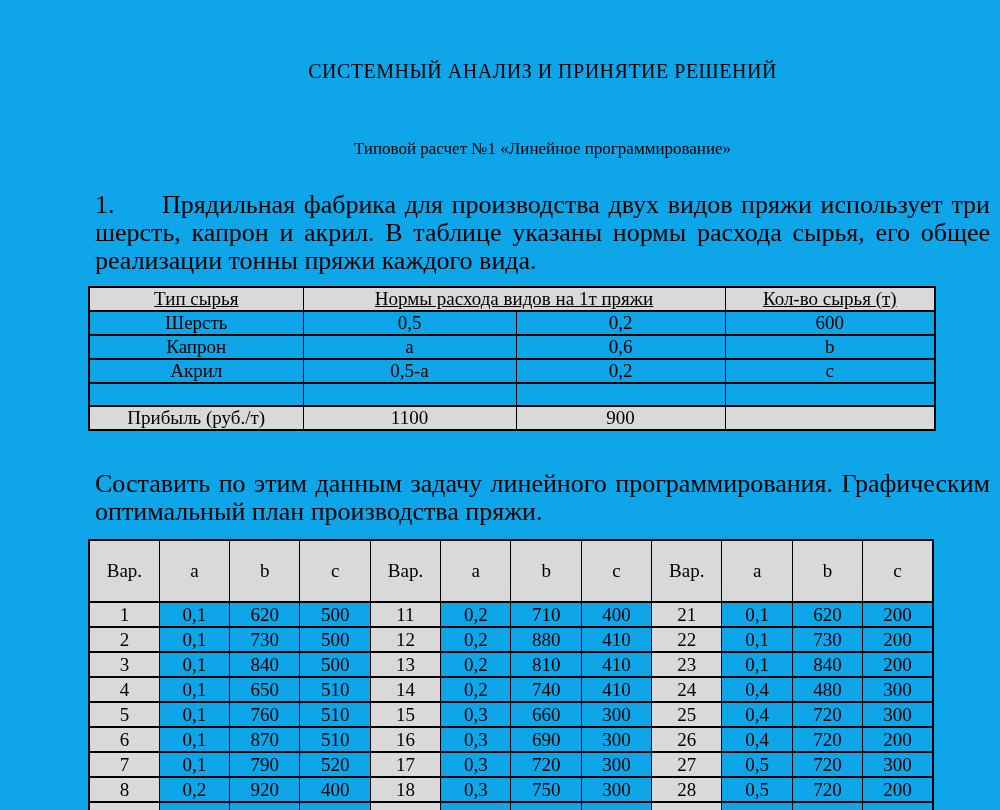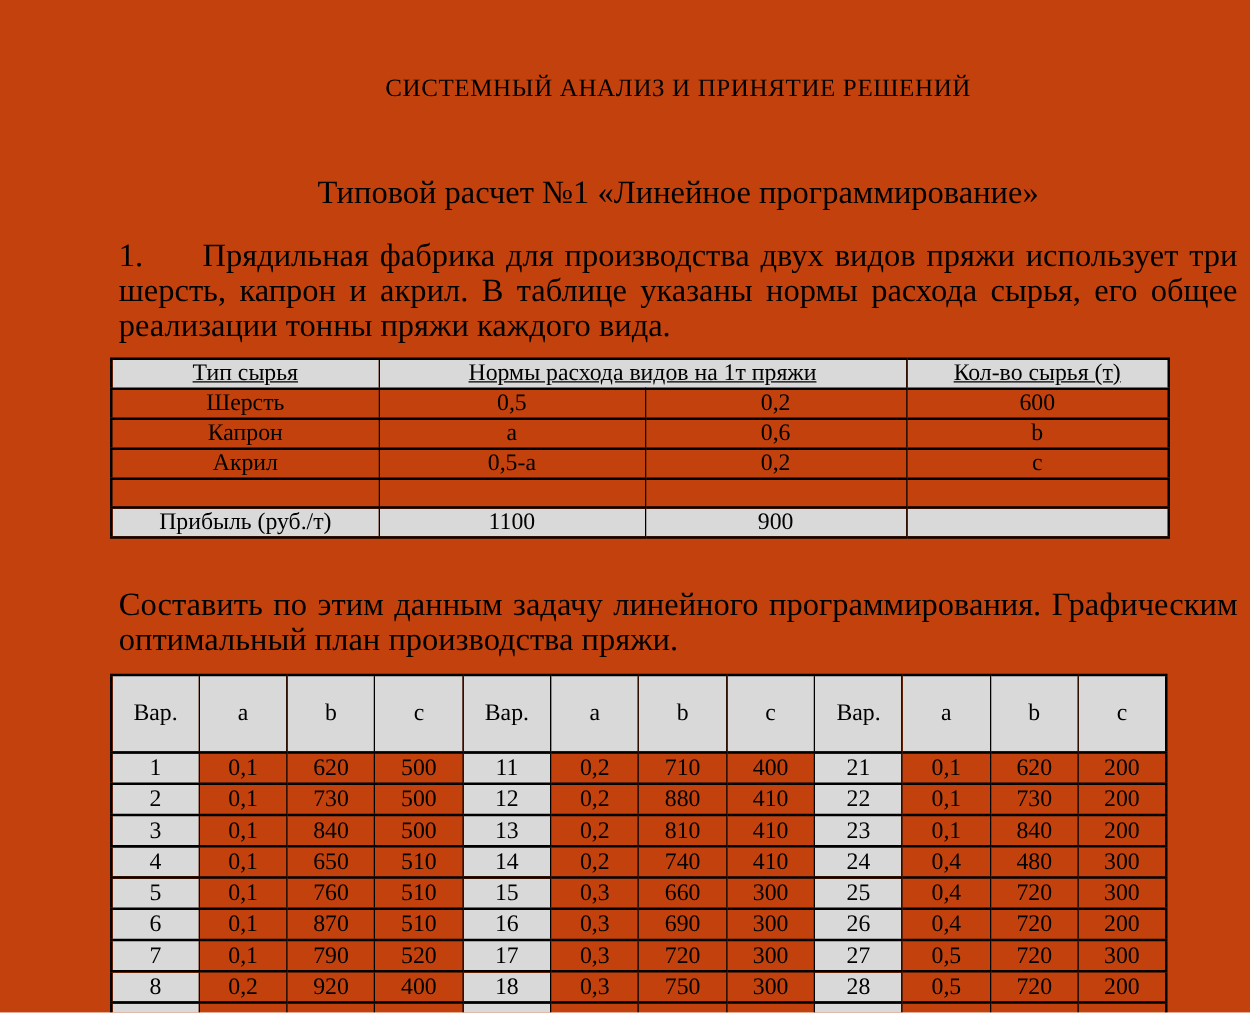--- a/index.html
+++ b/index.html
@@ -6,32 +6,32 @@
     margin: 0; padding: 0;
     background: #ffffff;
     width: 1000px; height: 810px;
     overflow: hidden;
     font-family: "Liberation Serif", "DejaVu Serif", serif;
     color: #000;
   }
   .page {
     position: relative;
     width: 1000px; height: 810px;
-    background: #c2410c;
+    background: #0ea5e9;
     overflow: hidden;
   }
   .doc-title {
     position: absolute; top: 60px; left: 95px; width: 895px;
     margin: 0; text-align: center;
     font-size: 20px; font-weight: normal; letter-spacing: 0.5px;
   }
   .doc-subtitle {
     position: absolute; top: 139px; left: 95px; width: 895px;
     margin: 0; text-align: center;
-    font-size: 26px; font-weight: normal;
+    font-size: 17px; font-weight: normal;
   }
   .para { position: absolute; left: 95px; width: 895px; margin: 0; }
   .para-1 { top: 191px; }
   .para-2 { top: 470px; }
   .line {
     height: 28px; line-height: 28px;
     font-size: 26px; overflow: hidden;
     text-align: justify; text-align-last: justify;
   }
   .line.last { text-align: right; text-align-last: left; }

